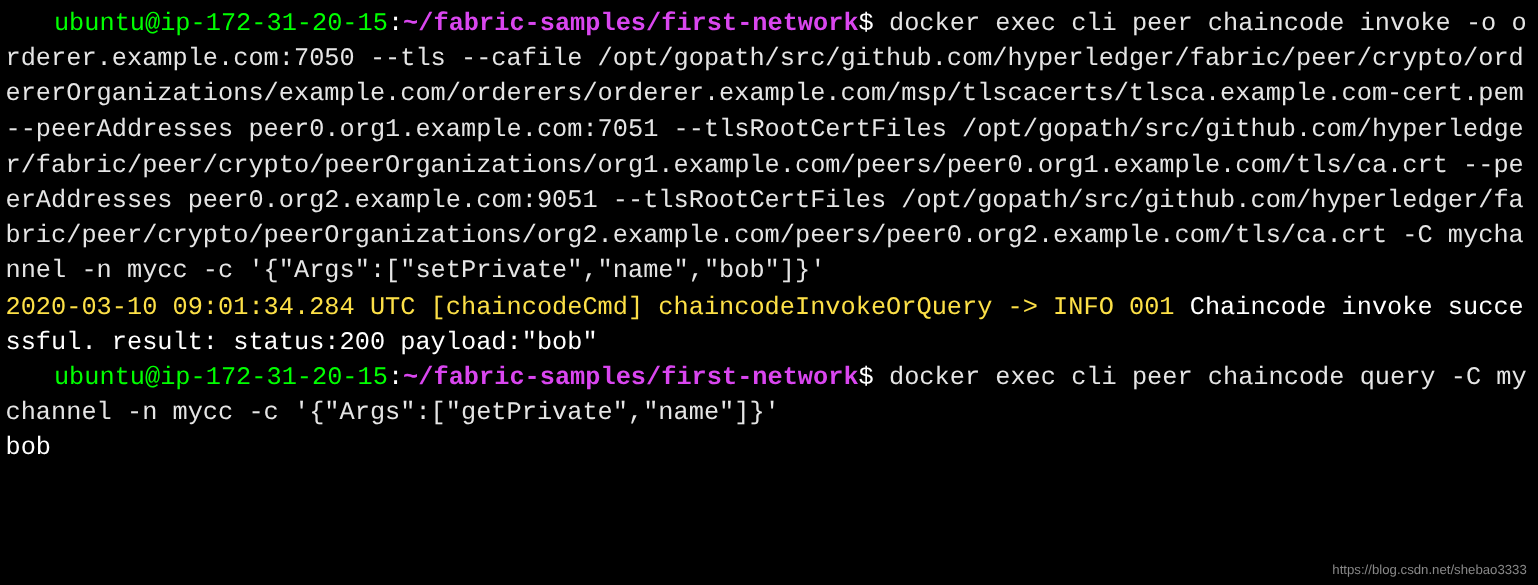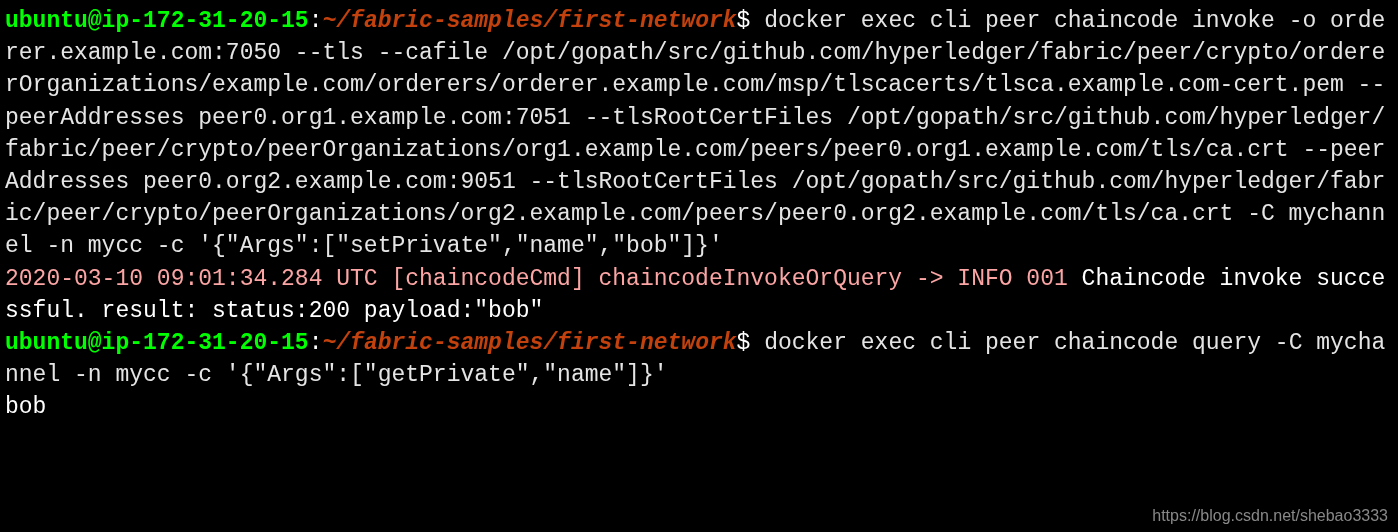--- a/index.html
+++ b/index.html
@@ -21,47 +21,47 @@
       word-break: break-all;
       position: relative;
     }
     .terminal {
       white-space: pre-wrap;
       word-wrap: break-word;
       word-break: break-all;
     }
     .user-host {
       color: #00ff00;
-      font-weight: bold;
+      font-weight: normal;
+      margin-left: 44px;
     }
     .colon {
       color: #ffffff;
     }
     .path {
-      color: #c2410c;
+      color: #d946ef;
       font-weight: bold;
-      font-style: italic;
     }
     .dollar {
       color: #ffffff;
     }
     .cmd {
       color: #e5e5e5;
     }
     .log-info {
-      color: #fca5a5;
+      color: #fde047;
     }
     .output {
       color: #ffffff;
     }
     .watermark {
       position: absolute;
       bottom: 5px;
       right: 10px;
-      font-size: 16px;
+      font-size: 12px;
       color: #888888;
       font-family: Arial, sans-serif;
     }
   </style>
 </head>
 <body>
 
 <div class="terminal"><span class="user-host">ubuntu@ip-172-31-20-15</span><span class="colon">:</span><span class="path">~/fabric-samples/first-network</span><span class="dollar">$</span><span class="cmd"> docker exec cli peer chaincode invoke -o orderer.example.com:7050 --tls --cafile /opt/gopath/src/github.com/hyperledger/fabric/peer/crypto/ordererOrganizations/example.com/orderers/orderer.example.com/msp/tlscacerts/tlsca.example.com-cert.pem --peerAddresses peer0.org1.example.com:7051 --tlsRootCertFiles /opt/gopath/src/github.com/hyperledger/fabric/peer/crypto/peerOrganizations/org1.example.com/peers/peer0.org1.example.com/tls/ca.crt --peerAddresses peer0.org2.example.com:9051 --tlsRootCertFiles /opt/gopath/src/github.com/hyperledger/fabric/peer/crypto/peerOrganizations/org2.example.com/peers/peer0.org2.example.com/tls/ca.crt -C mychannel -n mycc -c '{"Args":["setPrivate","name","bob"]}'</span>
 <span class="log-info">2020-03-10 09:01:34.284 UTC [chaincodeCmd] chaincodeInvokeOrQuery -&gt; INFO 001</span><span class="output"> Chaincode invoke successful. result: status:200 payload:"bob" </span>
 <span class="user-host">ubuntu@ip-172-31-20-15</span><span class="colon">:</span><span class="path">~/fabric-samples/first-network</span><span class="dollar">$</span><span class="cmd"> docker exec cli peer chaincode query -C mychannel -n mycc -c '{"Args":["getPrivate","name"]}'</span>

